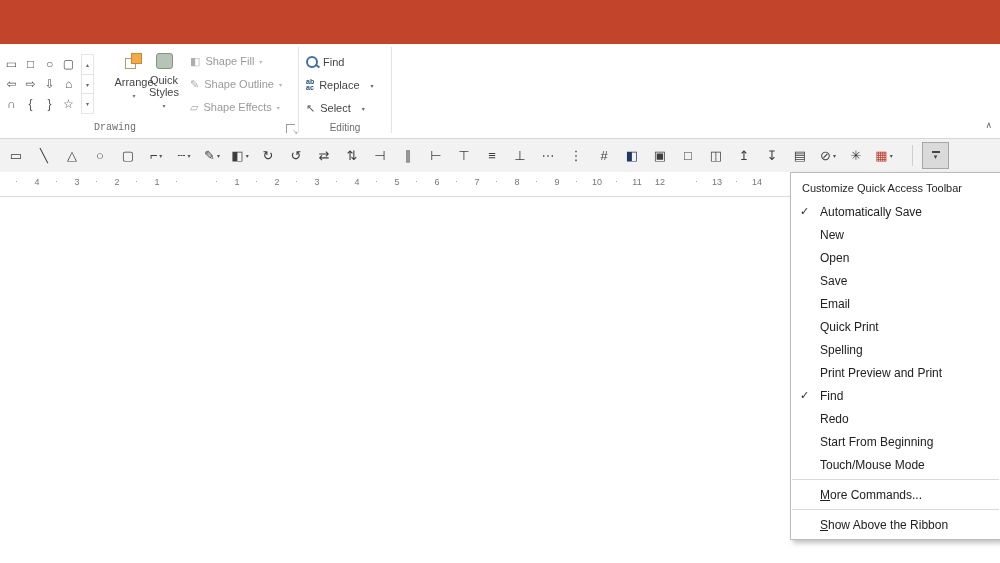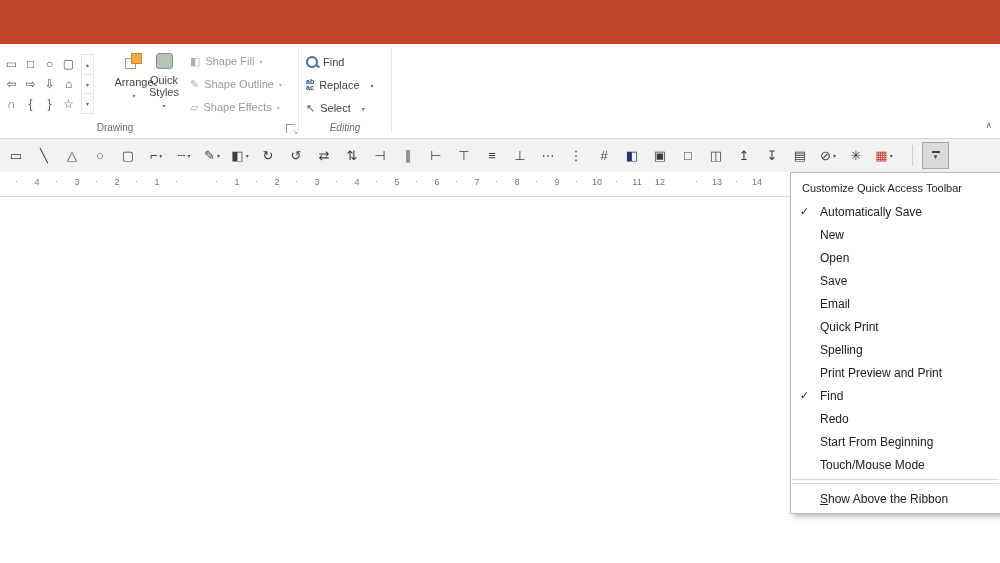--- a/index.html
+++ b/index.html
@@ -150,22 +150,22 @@
       </span>
       <span>Replace</span>
       <span class="c">▾</span>
     </div>
     <div class="ed-row" style="top:54px;">
       <span class="sel-icon">↖</span>
       <span>Select</span>
       <span class="c">▾</span>
     </div>
 
-    <div class="grp" style="left:40px;width:150px;">Drawing</div>
-    <div class="grp" style="left:300px;width:90px;font-style:italic;">Editing</div>
+    <div class="grp" style="left:40px;width:150px;font-family:Liberation Mono, monospace;">Drawing</div>
+    <div class="grp" style="left:300px;width:90px;">Editing</div>
 
     <div class="launcher">
         <i>↘</i>
       </div>
     <div class="collapse">∧</div>
   </div>
 
   <div class="qat">
     <div id="qat-icons">
         <span class="qat-btn">
@@ -365,20 +365,24 @@
         </div>
         <div class="menu-item">
           <span class="menu-check"></span>
           <span class="menu-label">Start From Beginning</span>
         </div>
         <div class="menu-item">
           <span class="menu-check"></span>
           <span class="menu-label">Touch/Mouse Mode</span>
         </div>
         <div class="menu-sep"></div>
+        <div class="menu-item">
+          <span class="menu-check"></span>
+          <span class="menu-label"><u>M</u>ore Commands...</span>
+        </div>
         <div class="menu-sep"></div>
         <div class="menu-item">
           <span class="menu-check"></span>
           <span class="menu-label"><u>S</u>how Above the Ribbon</span>
         </div>
       </div>
   </div>
 
 </div>
 

